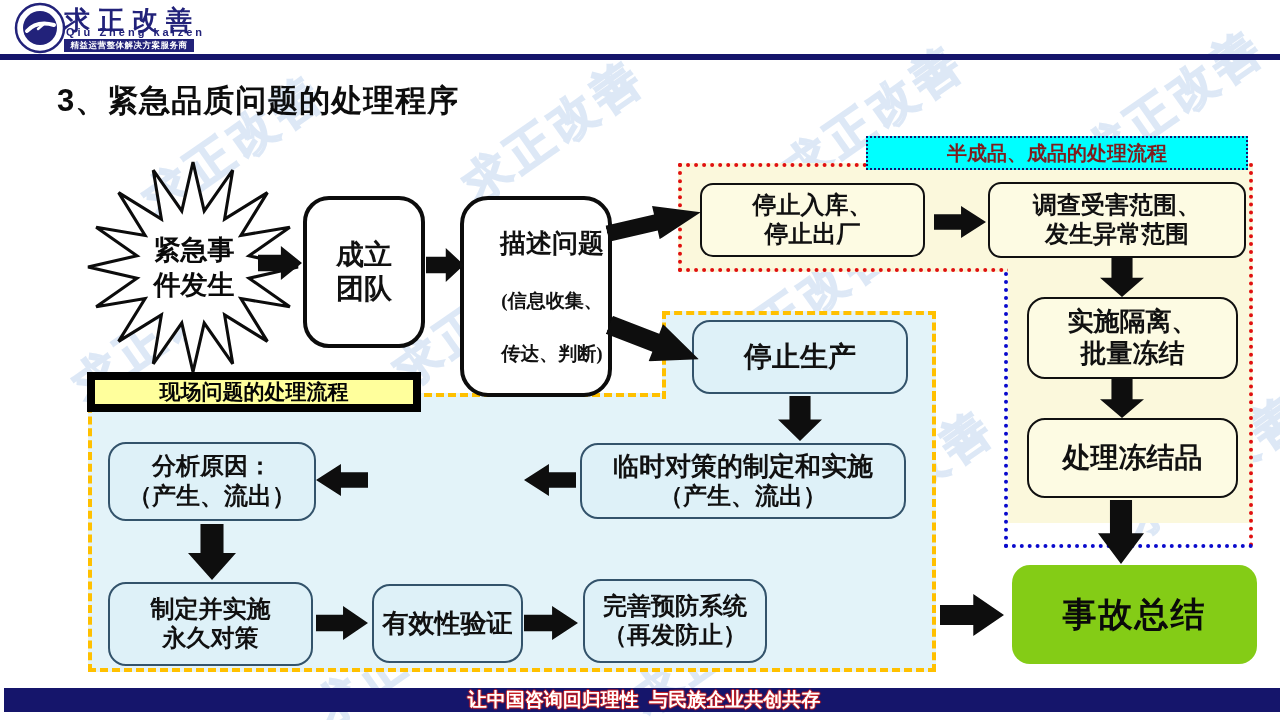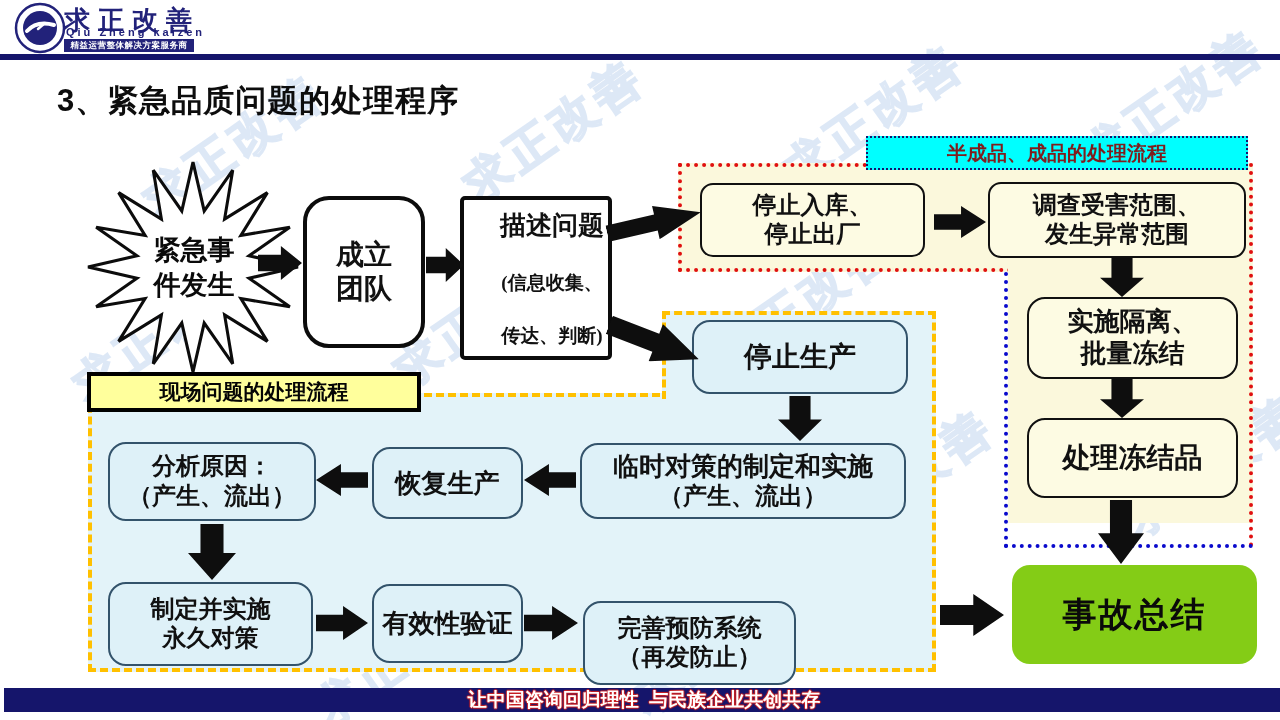--- a/index.html
+++ b/index.html
@@ -42,21 +42,21 @@
               border-right:4px dotted #e01010; z-index:2; }
   .blue-rect{ border-left:4px dotted #0a0acc; border-bottom:4px dotted #0a0acc; z-index:3; }
 
   .cyan-a { background:#e3f3f9; border:4px dashed #ffc000; z-index:1; }
   .cyan-b { background:#e3f3f9; border:4px dashed #ffc000; border-bottom:none; z-index:2; }
 
   .banner-cyan { background:#00ffff; border:2px dotted #15156b; z-index:4;
                  display:flex; align-items:center; justify-content:center;
                  font-family:"Liberation Serif","DejaVu Serif",serif;
                  font-weight:bold; font-size:20px; color:#7f1d1d; }
-  .banner-yellow { background:#ffff9c; border:4px solid #000000; z-index:4;
+  .banner-yellow { background:#ffff9c; border:8px solid #000000; z-index:4;
                  display:flex; align-items:center; justify-content:center;
                  font-family:"Liberation Serif","DejaVu Serif",serif;
                  font-weight:bold; font-size:21px; color:#050505; }
 
   .summary-box { background:#84cc16; border-radius:18px; z-index:4;
                  display:flex; align-items:center; justify-content:center;
                  font-weight:bold; font-size:34px; color:#0a0a0a; letter-spacing:2px; }
 
   
   .ar { background:#0e0e0e; z-index:6; }
@@ -145,54 +145,51 @@
     <span>现场问题的处理流程</span>
   </div>
 
   <div class="abs roundbox fs28" style="left:692px;top:320px;width:216px;height:74px;z-index:5;">
     <span>停止生产</span>
   </div>
   <div class="abs roundbox fs26 lh12" style="left:580px;top:443px;width:326px;height:76px;">
     <span>临时对策的制定和实施</span>
     <span style="font-size:24px;">（产生、流出）</span>
   </div>
-  <div class="abs roundbox fs26" style="left:372px;top:447px;width:151px;height:72px;">
-    <span>恢复生产</span>
-  </div>
   <div class="abs roundbox fs24 lh12" style="left:108px;top:442px;width:208px;height:79px;">
     <span>分析原因：</span>
     <span>（产生、流出）</span>
   </div>
   <div class="abs roundbox fs24 lh12" style="left:108px;top:582px;width:205px;height:84px;">
     <span>制定并实施</span>
     <span>永久对策</span>
   </div>
   <div class="abs roundbox fs26" style="left:372px;top:584px;width:151px;height:79px;">
     <span>有效性验证</span>
   </div>
-  <div class="abs roundbox fs24 lh12" style="left:583px;top:579px;width:213px;height:84px;margin-top:22px;">
+  <div class="abs roundbox fs24 lh12" style="left:583px;top:579px;width:184px;height:84px;">
     <span>完善预防系统</span>
     <span>（再发防止）</span>
   </div>
 
   <div class="abs" style="left:86px;top:160px;width:214px;height:214px;z-index:4;">
     <svg width="214" height="214" viewBox="0 0 210 210">
       <polygon fill="#ffffff" stroke="#0c0c0c" stroke-width="3" points="208,105 160,116 200,144 152,136 178,178 136,152 144,200 116,160 105,208 94,160 66,200 74,152 32,178 58,136 10,144 50,116 2,105 50,94 10,66 58,74 32,32 74,58 66,10 94,50 105,2 116,50 144,10 136,58 178,32 152,74 200,66 160,94"></polygon>
     </svg>
   </div>
   <div class="abs star-label" style="left:126px;top:228px;width:136px;height:80px;font-family:Liberation Serif, serif;">
     <span>紧急事</span>
     <span>件发生</span>
   </div>
 
   <div class="abs whitebox fs28 lh12" style="left:303px;top:196px;width:122px;height:152px;">
     <span>成立</span>
     <span>团队</span>
   </div>
-  <div class="abs whitebox" style="left:460px;top:196px;width:152px;height:164px;border-radius:5px;padding-left:32px;">
+  <div class="abs whitebox" style="left:460px;top:196px;width:152px;height:201px;border-radius:28px;padding-left:32px;">
     <span class="fs26">描述问题</span>
     <span class="fs19" style="line-height:1.35;">(信息收集、</span>
     <span class="fs19" style="line-height:1.35;">传达、判断)</span>
   </div>
 
   <div class="abs summary-box" style="left:1012px;top:565px;width:245px;height:99px;">
     <span>事故总结</span>
   </div>
 
   <div class="abs ar ar-r" style="left:258px;top:246px;width:44px;height:34px;"></div>

